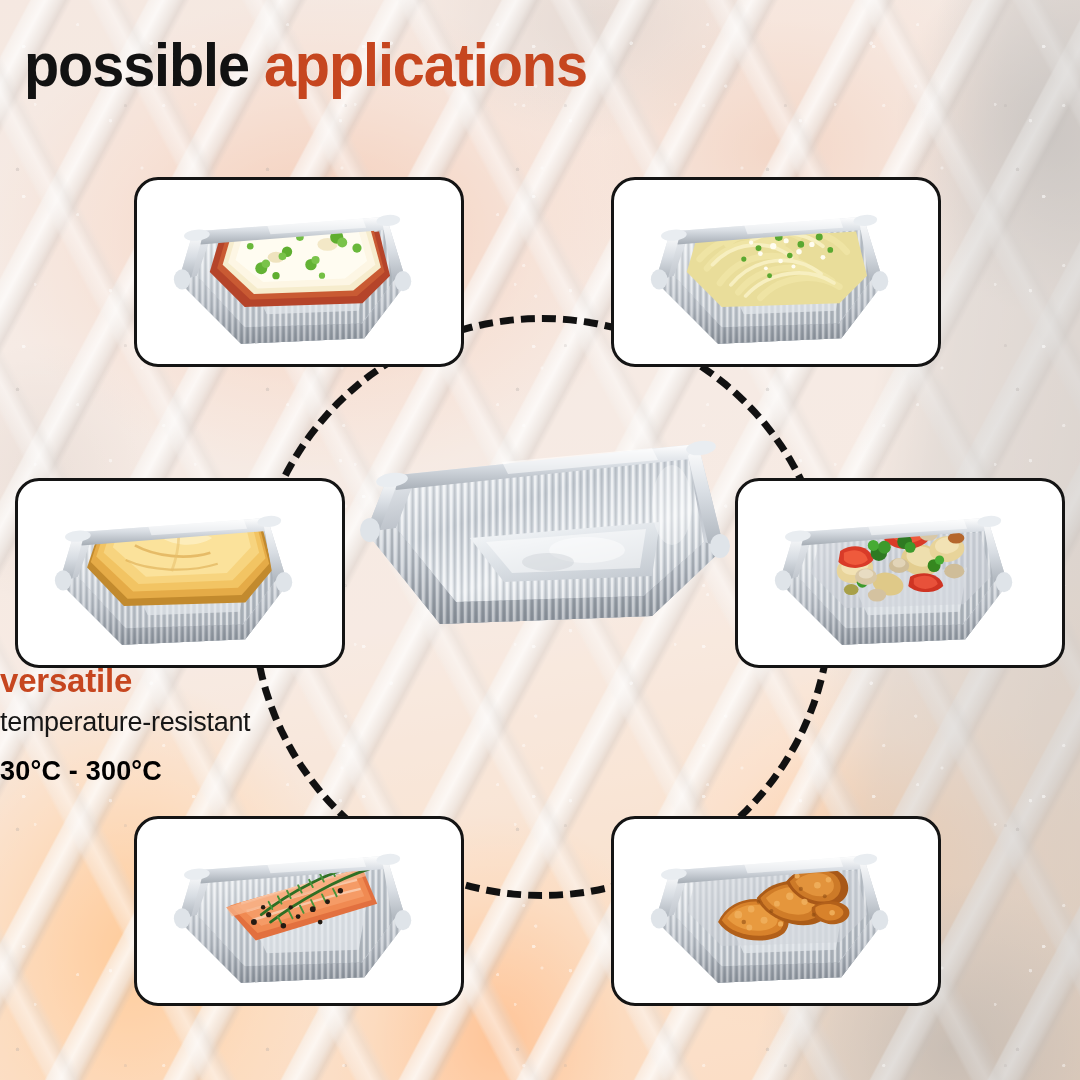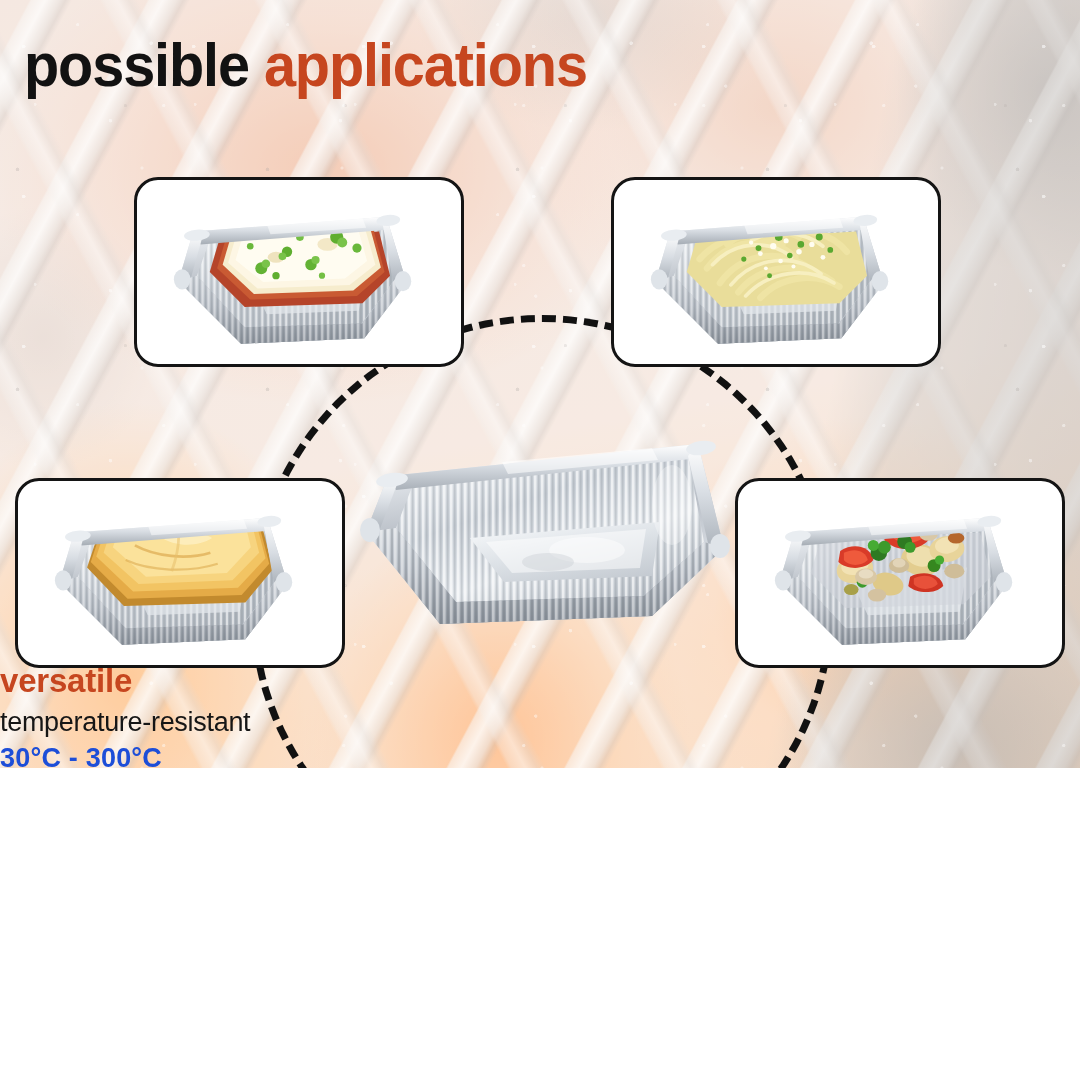--- a/index.html
+++ b/index.html
@@ -7,21 +7,21 @@
   html,body { width:1080px; height:1080px; }
   body {
     font-family:"Liberation Sans", sans-serif;
     background:#ffffff;
     overflow:hidden;
   }
 
   #stage {
     position:relative;
     width:1080px;
-    height:768px;
+    height:1080px;
     overflow:hidden;
     background:#f3ece9;
   }
 
   
   .bg-layer { position:absolute; inset:0; }
 
   
   .bg-embers {
     background:
@@ -148,26 +148,26 @@
     letter-spacing:-.2px;
     display:block;
     margin-bottom:12px;
   }
   .ct-sub {
     font-size:27px;
     font-weight:normal;
     color:#161616;
     letter-spacing:-.3px;
     display:block;
-    margin-bottom:9px;
+    margin-bottom:22px;
   }
   .ct-range {
     font-size:27px;
     font-weight:bold;
-    color:#1d4ed8;
+    color:#000000;
     letter-spacing:.2px;
     display:block;
   }
 </style>
 </head>
 <body>
 
 <div id="stage">
 
   <div class="bg-layer bg-embers"></div>

